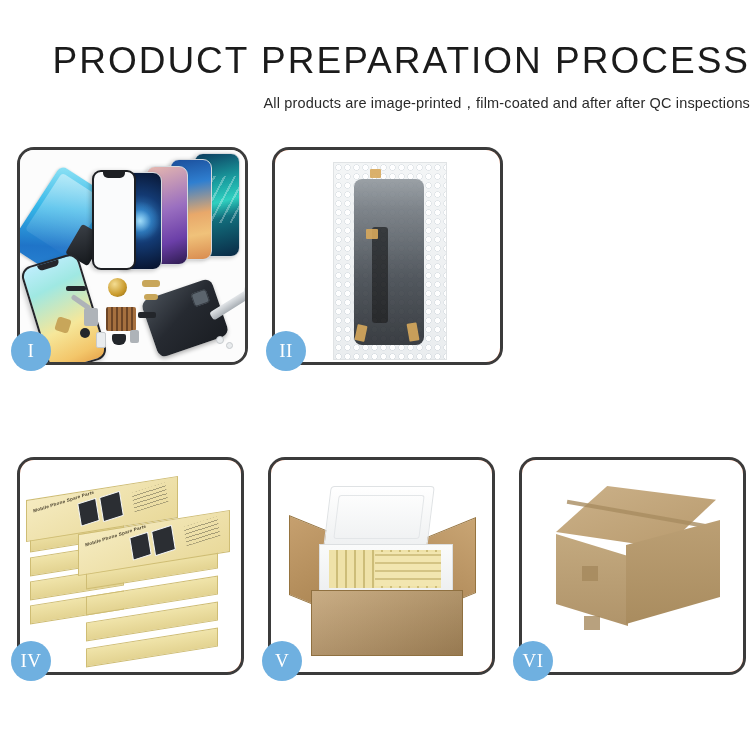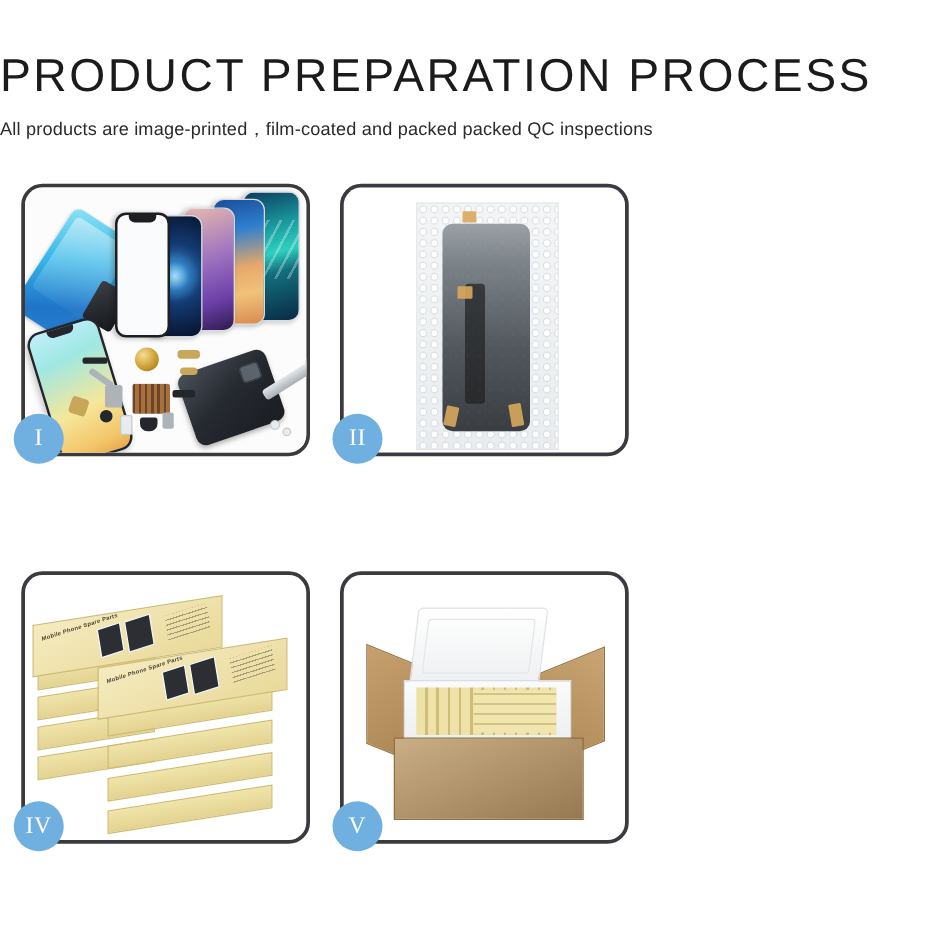--- a/index.html
+++ b/index.html
@@ -4,39 +4,39 @@
 <style>
   html,body{margin:0;padding:0;}
   body{
     width:750px;height:750px;background:#ffffff;
     font-family:"Liberation Sans", sans-serif;
     overflow:hidden;position:relative;
   }
   .page{width:750px;height:750px;position:relative;}
 
   
-  .header{position:absolute;left:0;top:0;width:750px;text-align:left;}
+  .header{position:absolute;left:0;top:0;width:750px;text-align:right;}
   .title{
     font-size:37px;letter-spacing:2.0px;color:#1b1b1b;
     font-weight:400;margin-top:42px;line-height:1.05;
     font-family:"Liberation Sans", sans-serif;
   }
   .subtitle{
     font-size:14.5px;color:#2a2a2a;margin-top:13px;letter-spacing:.15px;
   }
 
   
   .grid{position:absolute;left:17px;top:147px;width:729px;}
   .row{display:flex;gap:24px;}
   .row + .row{margin-top:92px;}
 
   .panel{
     position:relative;width:231px;height:218px;
     border:3px solid #3b3b3b;border-radius:17px;
-    background:#6d28d9;box-sizing:border-box;
+    background:#c2410c;box-sizing:border-box;
     overflow:visible;
   }
   .panel .stage{
     position:absolute;inset:0;border-radius:14px;overflow:hidden;
     background:#fcfcfc;
   }
 
   .badge{
     position:absolute;left:-9px;bottom:-9px;width:40px;height:40px;
     border-radius:50%;background:#6fb0e0;
@@ -263,21 +263,21 @@
   .c6-tapeA{position:absolute;left:60px;top:106px;width:16px;height:15px;background:#a68a5e;opacity:.85;}
   .c6-tapeB{position:absolute;left:62px;top:156px;width:16px;height:14px;background:#a68a5e;opacity:.8;}
 </style>
 </head>
 <body>
 
 <div class="page">
 
   <div class="header">
     <div class="title">PRODUCT PREPARATION PROCESS</div>
-    <div class="subtitle">All products are image-printed，film-coated and packed packed QC inspections</div>
+    <div class="subtitle">All products are image-printed，film-coated and after after QC inspections</div>
   </div>
 
   <div class="grid">
 
     <div class="row">
 
       <div class="panel p1">
         <div class="stage">
           <div class="lcd"></div>
           <div class="lcd-flex"></div>
@@ -361,16 +361,27 @@
           <div class="flapR"></div>
           <div class="foamlid"></div>
           <div class="foambox"></div>
           <div class="ybars"></div>
           <div class="ybars2"></div>
           <div class="cartonbody"></div>
         </div>
         <div class="badge">V</div>
       </div>
 
+      <div class="panel p6">
+        <div class="stage">
+          <div class="c6-top"></div>
+          <div class="c6-seam"></div>
+          <div class="c6-left"></div>
+          <div class="c6-right"></div>
+          <div class="c6-tapeA"></div>
+          <div class="c6-tapeB"></div>
+        </div>
+        <div class="badge">VI</div>
+      </div>
 
     </div>
   </div>
 </div>
 
 </body></html>

